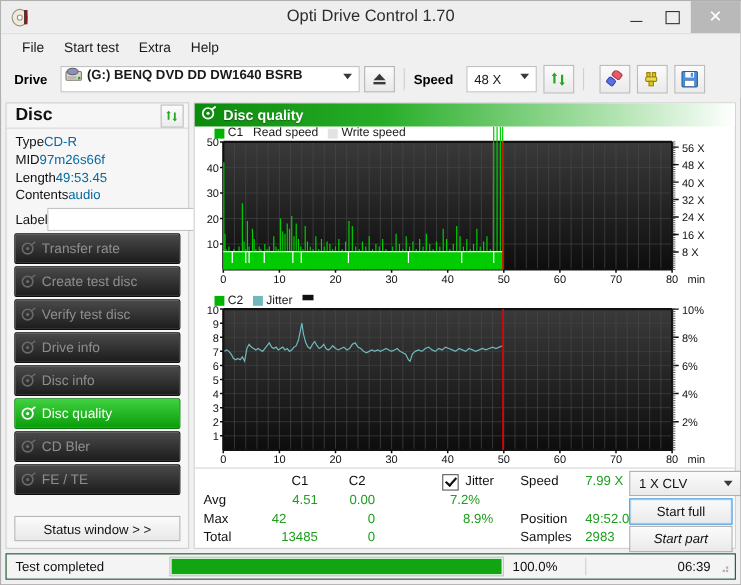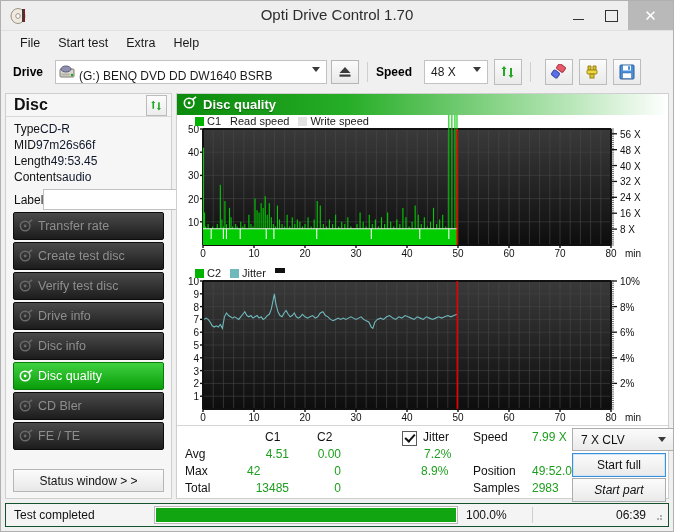--- a/index.html
+++ b/index.html
@@ -36,21 +36,21 @@
   .minglyph{display:block;width:11px;height:1px;background:#333;margin-top:8px;}
   .maxglyph{display:block;width:11px;height:10px;border:1px solid #333;}
   
   .menubar{height:23px;display:flex;align-items:center;padding-left:10px;background:#f0f0f0;}
   .menuitem{padding:3px 9px;font-size:12.5px;color:#1a1a1a;cursor:default;}
   
   .toolbar{height:35px;display:flex;align-items:center;padding-left:12px;background:#f0f0f0;}
   .tb-label{font-weight:bold;font-size:12px;color:#000;margin-right:12px;}
   .drive-combo{
     width:270px;height:22px;background:#fff;border:1px solid #c2c2c2;
-    display:flex;align-items:flex-end;position:relative;
+    display:flex;align-items:flex-start;position:relative;font-weight:bold;
   }
   .drive-combo .dicon{margin-left:3px;margin-right:4px;}
   .drive-combo .dtext{font-size:12px;color:#1a1a1a;white-space:nowrap;overflow:hidden;}
   .combo-arrow{
     position:absolute;right:6px;top:6px;width:0;height:0;
     border-left:4px solid transparent;border-right:4px solid transparent;border-top:5px solid #3a3a3a;
   }
   .eject-btn{
     width:26px;height:22px;margin-left:4px;background:linear-gradient(#fbfbfb,#e9e9e9);
     border:1px solid #b6b6b6;display:flex;align-items:center;justify-content:center;
@@ -72,21 +72,21 @@
   }
   .disc-head{
     height:22px;display:flex;align-items:center;justify-content:space-between;
     padding:0 4px 0 8px;border-bottom:1px solid #d8d8d8;
   }
   .disc-head .t{font-weight:bold;font-size:16px;color:#111;}
   .mini-btn{width:19px;height:19px;background:linear-gradient(#fcfcfc,#ececec);border:1px solid #bcbcbc;display:flex;align-items:center;justify-content:center;}
   .disc-rows{padding:4px 6px 2px 8px;}
   .drow{display:flex;height:16px;align-items:center;}
   .dk{font-size:12px;color:#111;}
-  .dv{font-size:12px;color:#0f172a;}
+  .dv{font-size:12px;color:#0369a1;}
   .label-row{display:flex;align-items:center;margin-top:3px;padding-right:2px;}
   .label-row .dk{width:42px;}
   .label-input{flex:1;height:17px;background:#fff;border:1px solid #c2c2c2;}
   .disc-btn{width:22px;height:21px;margin-left:5px;background:linear-gradient(#fcfcfc,#ececec);border:1px solid #bcbcbc;display:flex;align-items:center;justify-content:center;}
   .navlist{position:absolute;left:7px;right:7px;top:118px;}
   .navitem{
     height:26px;margin-bottom:2px;display:flex;align-items:center;
     background:linear-gradient(#4a4a4a,#1c1c1c);
     border:1px solid #0c0c0c;border-radius:2px;
     color:#8e8e8e;font-size:12.5px;
@@ -882,33 +882,33 @@
         <span class="st v" style="left:70px;top:21px;width:42px;text-align:right;">4.51</span>
         <span class="st v" style="left:70px;top:38px;width:42px;text-align:left;">42</span>
         <span class="st v" style="left:62px;top:55px;width:50px;text-align:right;">13485</span>
 
         <span class="st v" style="left:122px;top:21px;width:42px;text-align:right;">0.00</span>
         <span class="st v" style="left:122px;top:38px;width:42px;text-align:right;">0</span>
         <span class="st v" style="left:122px;top:55px;width:42px;text-align:right;">0</span>
 
         <span class="chk" style="left:225px;top:5px;"></span>
         <span class="st k" style="left:246px;top:4px;">Jitter</span>
-        <span class="st v" style="left:247px;top:21px;text-align:right;">7.2%</span>
+        <span class="st v" style="left:232px;top:21px;text-align:right;">7.2%</span>
         <span class="st v" style="left:244px;top:38px;">8.9%</span>
 
         <span class="st k" style="left:296px;top:4px;">Speed</span>
         <span class="st k" style="left:296px;top:38px;">Position</span>
         <span class="st k" style="left:296px;top:55px;">Samples</span>
 
         <span class="st v" style="left:355px;top:4px;">7.99 X</span>
         <span class="st v" style="left:355px;top:38px;">49:52.00</span>
         <span class="st v" style="left:355px;top:55px;">2983</span>
 
         <div class="sel-combo" style="left:395px;top:2px;">
-          <span>7 X CLV</span>
+          <span>1 X CLV</span>
           <i class="ca"></i>
         </div>
         <div class="btn focus" style="left:395px;top:27px;">Start full</div>
         <div class="btn" style="left:395px;top:52px;font-style:italic;">Start part</div>
       </div>
     </div>
   </div>
 
   <div class="statusbar">
     <span class="sb-text">Test completed</span>

